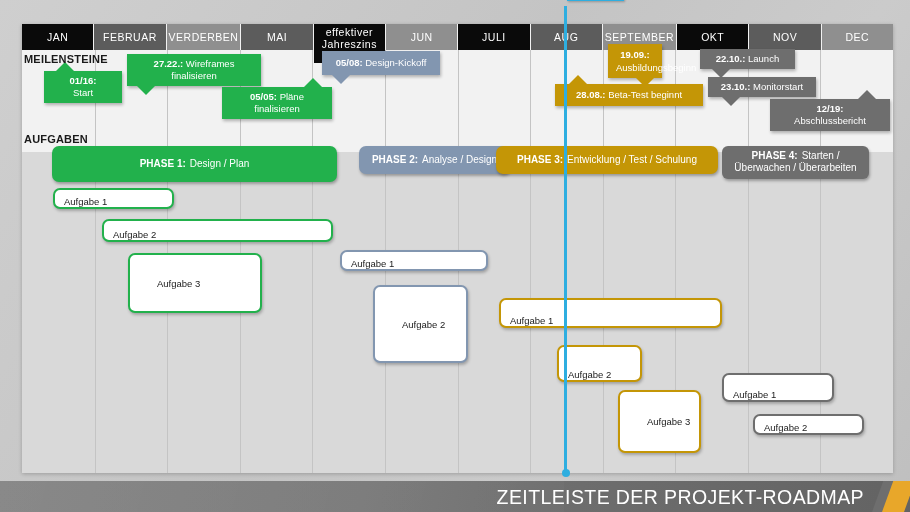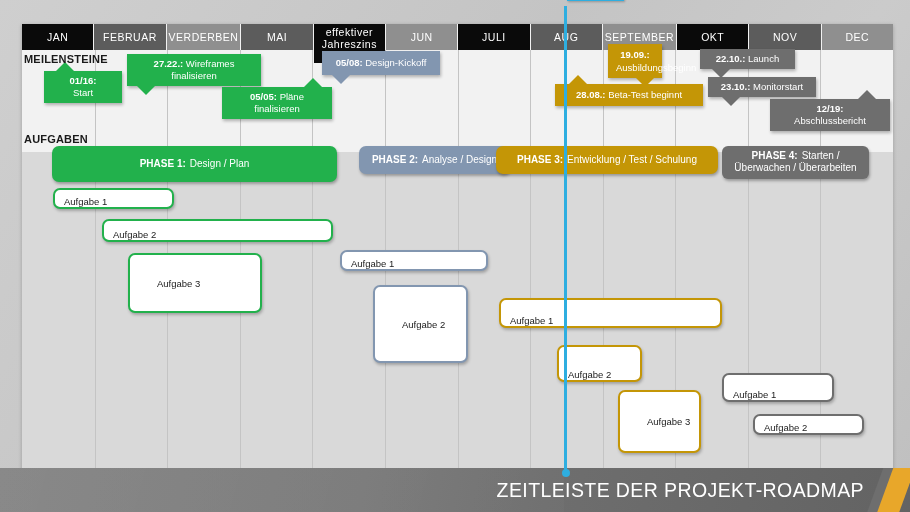--- a/index.html
+++ b/index.html
@@ -9,21 +9,21 @@
     font-family:"Liberation Sans","DejaVu Sans",sans-serif;
     -webkit-font-smoothing:antialiased;
   }
   #slide{
     position:absolute;inset:0;
     background:linear-gradient(125deg,#cfcfcf 0%,#c4c4c4 45%,#cbcbcb 70%,#bfbfbf 100%);
   }
 
   
   .footer{
-    position:absolute;left:0;right:0;bottom:0;height:44px;
+    position:absolute;left:0;right:0;bottom:0;height:31px;
     background:linear-gradient(100deg,#808080 0%,#787878 40%,#6e6e6e 60%,#636363 100%);
     overflow:hidden;
   }
   .footer-sheen{
     position:absolute;left:0;top:0;width:62%;height:100%;
     background:linear-gradient(105deg,rgba(255,255,255,.07) 0%,rgba(255,255,255,.02) 100%);
   }
   .footer-title{
     position:absolute;right:46px;top:50%;transform:translateY(-50%);
     color:#ffffff;font-size:19.5px;letter-spacing:.4px;white-space:nowrap;

